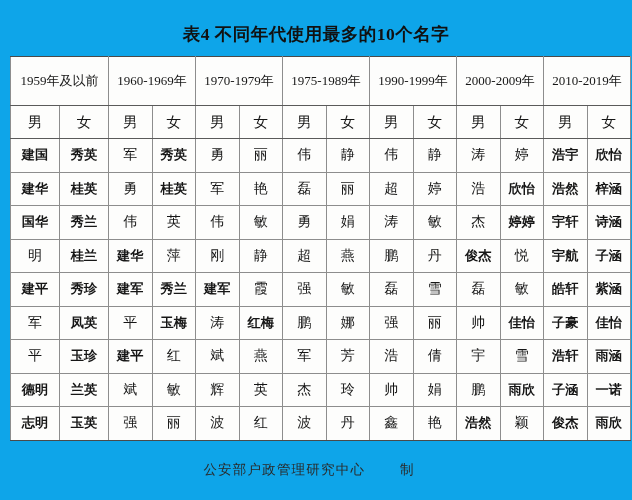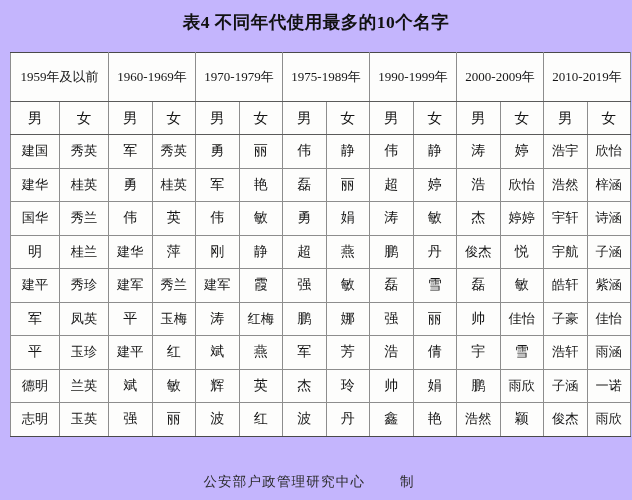--- a/index.html
+++ b/index.html
@@ -12,23 +12,23 @@
     background: #ffffff;
     font-family: "Liberation Serif", "DejaVu Serif", serif;
     color: #1a1a1a;
     overflow: hidden;
   }
 
   .page {
     position: relative;
     width: 632px;
     height: 500px;
-    background: #c4b5fd;
+    background: #0ea5e9;
     box-sizing: border-box;
-    padding: 0 10px;
+    padding: 12px 10px;
     display: flex;
     flex-direction: column;
     justify-content: center;
   }
 
   
   .title-bar {
     height: 44px;
     display: flex;
     align-items: center;
@@ -63,21 +63,20 @@
     font-weight: normal;
     color: #161616;
     padding: 0;
     overflow: hidden;
     white-space: nowrap;
   }
   
   table.names {
     border-top: 1.6px solid #4a4a4a;
     border-bottom: 1.6px solid #4a4a4a;
-    margin-top: 8px;
   }
   tr.decade-head th {
     height: 48px;
     font-size: 13px;
     line-height: 1.25;
     white-space: normal;
     padding: 0 3px;
     border-top: 1.6px solid #4a4a4a;
     border-bottom: 1.4px solid #5a5a5a;
     letter-spacing: 0;
@@ -88,21 +87,21 @@
     border-bottom: 1.4px solid #5a5a5a;
   }
   tr.data-row td {
     height: 32.5px;
     font-size: 14px;
     letter-spacing: 0.2px;
   }
   tr.data-row:last-child td {
     border-bottom: 1.6px solid #4a4a4a;
   }
-  td.name-cell.two-char { font-size: 13.2px; letter-spacing: 0; }
+  td.name-cell.two-char { font-size: 13.2px; letter-spacing: 0; font-weight: bold; }
 
   
   .footer {
     flex: 0 0 auto;
     height: 36px;
     display: flex;
     align-items: center;
     justify-content: center;
     gap: 35px;
     padding-right: 14px;

